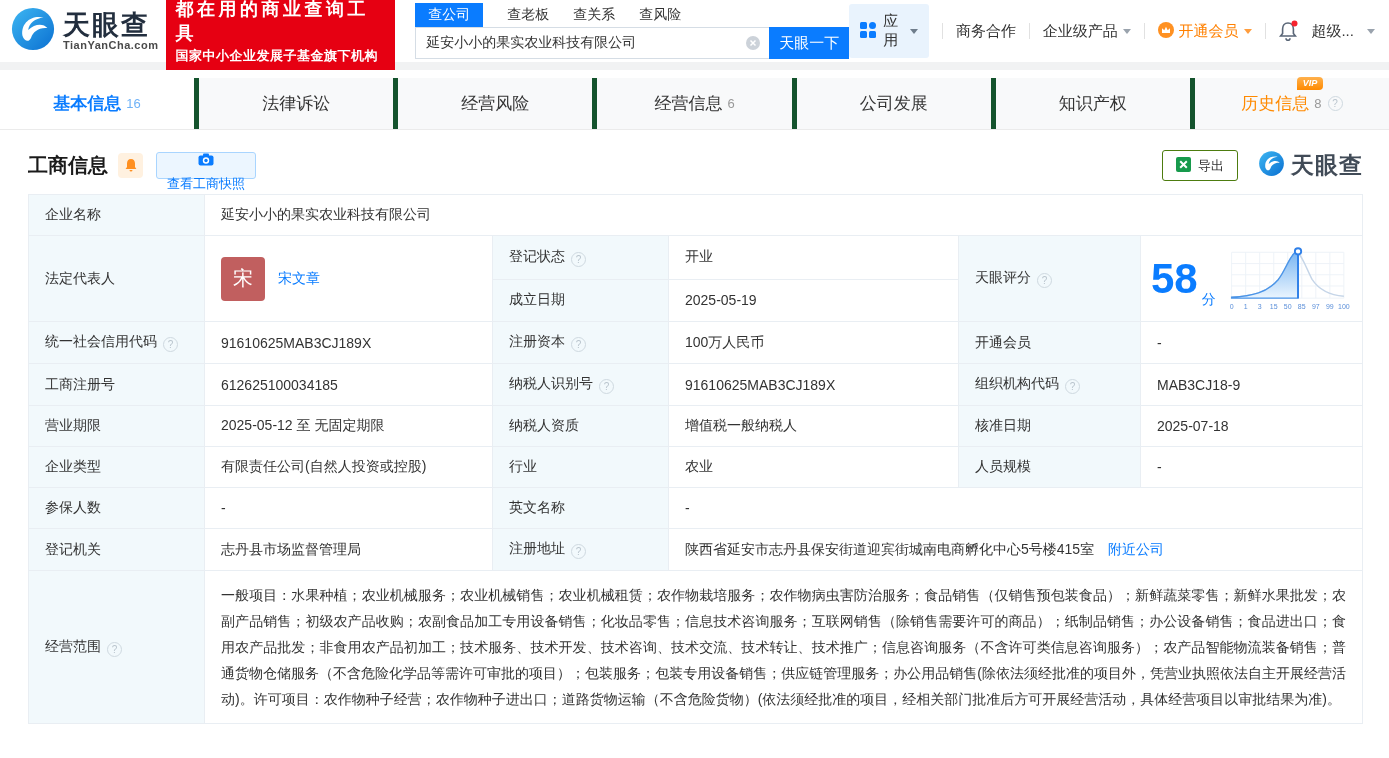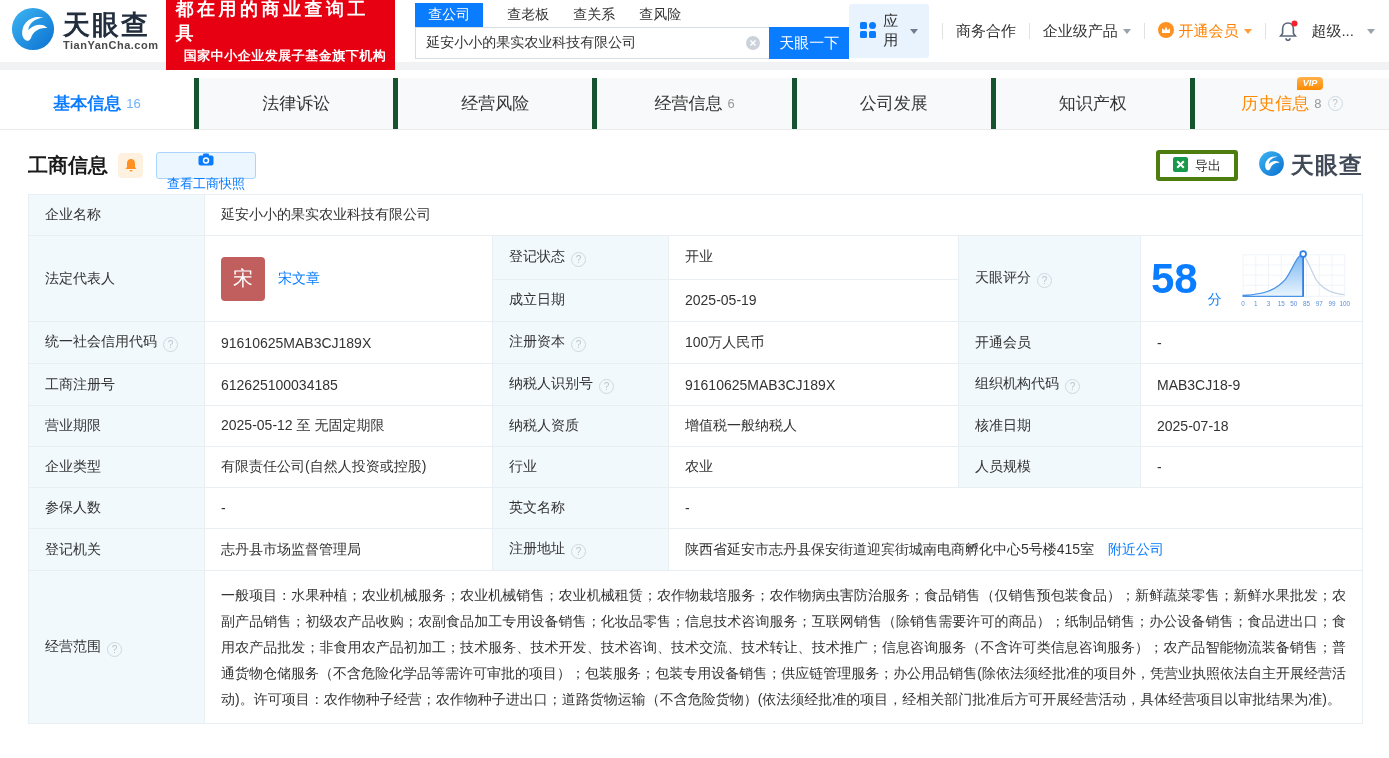--- a/index.html
+++ b/index.html
@@ -6,21 +6,21 @@
   html,body { width:1389px; height:758px; background:#fff; overflow:hidden;
     font-family:"Liberation Sans", sans-serif; color:#333; }
 
   
   .topbar { display:flex; align-items:center; height:62px; padding:0 14px 0 10px; }
   .logo { display:flex; align-items:center; gap:7px; cursor:pointer; }
   .logo-txt .cn { font-size:27px; font-weight:bold; color:#222e3e; letter-spacing:2px; line-height:1.05; }
   .logo-txt .en { font-size:11px; color:#4a4a4a; font-weight:bold; letter-spacing:.5px; }
   .promo { background:#e60012; color:#fff; margin-left:8px; padding:5px 9px; }
   .promo .l1 { font-size:18px; font-weight:bold; letter-spacing:3.5px; }
-  .promo .l2 { font-size:13px; font-weight:bold; letter-spacing:.5px; margin-top:2px;text-align:right; }
+  .promo .l2 { font-size:13px; font-weight:bold; letter-spacing:.5px; margin-top:2px; }
 
   .searchwrap { margin-left:20px; width:443px; }
   .stabs { display:flex; align-items:flex-end; gap:24px; font-size:14px; }
   .stab { color:#333; padding:3px 0; cursor:pointer; }
   .stab.active { background:#0a7cff; color:#fff; padding:3px 13px; }
   .srow { display:flex; height:32px; }
   .sfield { position:relative; flex:1; }
   .sfield input { width:100%; height:32px; border:1px solid #d5dde5; border-right:none;
       padding:0 30px 0 10px; font-size:14px; color:#333; outline:none;
       font-family:"Liberation Sans", sans-serif; }
@@ -55,39 +55,39 @@
 
   
   .section { display:flex; align-items:center; padding:20px 26px 13px 28px; }
   .sec-title { font-size:20px; font-weight:bold; color:#1a1a1a; }
   .bell-chip { width:25px; height:25px; background:#fff1e0; border-radius:4px; margin-left:10px;
       display:flex; align-items:center; justify-content:center; cursor:pointer; }
   .snap-btn { margin-left:13px; height:27px; padding:0 10px; background:#ecf6ff; border:1px solid #a9d5ff;
       border-radius:3px; color:#0a7cff; font-size:13px; display:flex; align-items:center; gap:6px; cursor:pointer;
       font-family:"Liberation Sans", sans-serif;flex-direction:column; }
   .sec-right { margin-left:auto; display:flex; align-items:center; }
-  .export-btn { height:31px; padding:0 13px; background:#fff; border:4px solid #4d7c0f; border-radius:3px;
+  .export-btn { height:31px; padding:0 13px; background:#fff; border:1px solid #4d7c0f; border-radius:3px;
       font-size:13px; color:#333; display:flex; align-items:center; gap:7px; cursor:pointer;
       font-family:"Liberation Sans", sans-serif; }
   .wm-logo { display:flex; align-items:center; gap:6px; margin-left:20px; }
   .wm-logo .cn { font-size:23px; font-weight:bold; color:#414b57; letter-spacing:1px; }
 
   
   table.info { width:1335px; margin:0 26px 0 28px; border-collapse:collapse; table-layout:fixed; font-size:14px; }
   table.info td { border:1px solid #e9eef3; padding:11px 16px; vertical-align:middle; color:#333; }
   td.lbl { background:#f2f9fc; }
   .q { display:inline-block; width:15px; height:15px; border:1px solid #cfd9e0; border-radius:50%;
       color:#b9c4cd; font-size:10px; line-height:14px; text-align:center; margin-left:6px; vertical-align:-2px; }
   .q::before { content:"?"; }
   .green { color:#00b365; }
   .link { color:#0a7cff; cursor:pointer; }
   .rep { display:flex; align-items:center; gap:13px; }
   .avatar { width:44px; height:44px; background:#c15f5f; border-radius:4px; color:#fff; font-size:20px;
       display:flex; align-items:center; justify-content:center; flex:none; cursor:pointer; }
-  .score-cell { display:flex; align-items:center; justify-content:space-between; gap:12px; }
+  .score-cell { display:flex; align-items:center; justify-content:space-between; gap:6px; }
   .score-num { font-size:42px; font-weight:bold; color:#0a7cff; line-height:1; }
   .score-unit { font-size:14px; color:#0a7cff; align-self:flex-end; margin:0 4px 6px -2px; }
   .scope { line-height:26px; text-align:justify; }
 </style>
 </head>
 <body>
 
 <div class="topbar">
   <div class="logo">
     <span>

